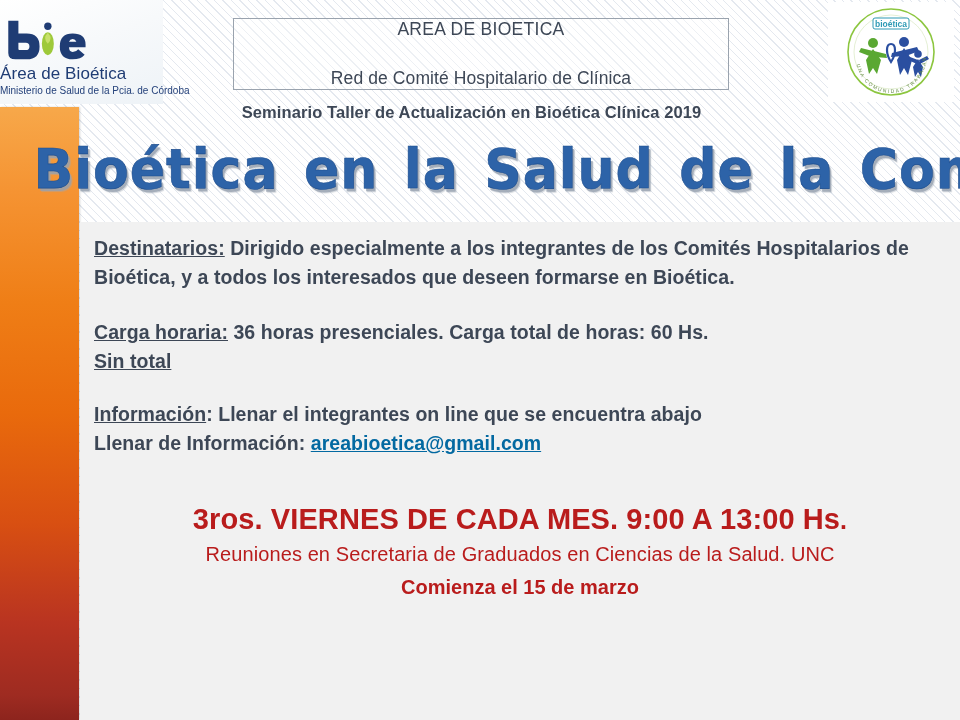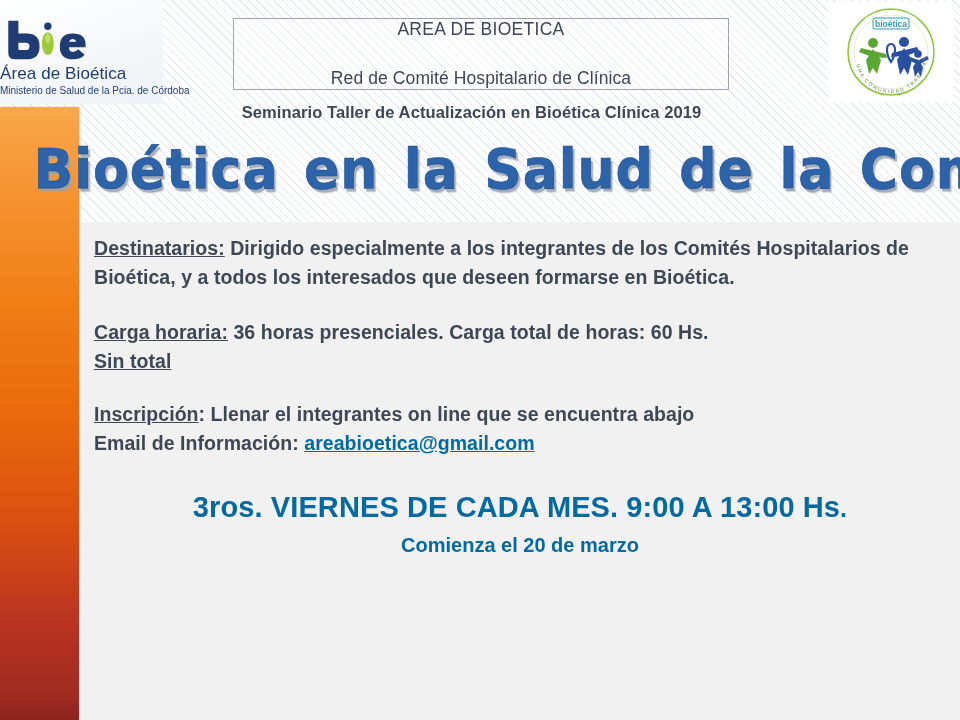--- a/index.html
+++ b/index.html
@@ -172,23 +172,23 @@
   .spacer-md { height: 24px; }
 
   #email-link {
     color: #0369a1;
     text-decoration: underline;
     font-weight: bold;
   }
 
   
   #schedule {
-    margin-top: 30px;
+    margin-top: 42px;
     text-align: center;
-    color: #0369a1;
+    color: #b91c1c;
   }
   #schedule-main {
     font-size: 29px;
     font-weight: bold;
     letter-spacing: 0.1px;
     line-height: 38px;
   }
   #schedule-main .tail { font-weight: bold; font-size: 25px; }
   .schedule-sub {
     font-size: 20px;
@@ -267,23 +267,24 @@
     <p class="body-block"><span class="underline">Destinatarios:</span><span> Dirigido especialmente a los integrantes de los Comités Hospitalarios de Bioética, y a todos los interesados que deseen formarse en Bioética.</span></p>
 
     <div class="spacer-lg"></div>
 
     <p class="body-block"><span class="underline">Carga horaria:</span><span> 36 horas presenciales.  Carga total de horas: 60 Hs.</span></p>
 
     <p class="body-block"><span class="underline">Sin total</span></p>
 
     <div class="spacer-md"></div>
 
-    <p class="body-block"><span class="underline">Inscripción</span><span>: Llenar  el integrantes on line que se encuentra abajo</span></p>
-
-    <p class="body-block"><span>Email de Información:  </span><a href="#" id="email-link">areabioetica@gmail.com</a></p>
+    <p class="body-block"><span class="underline">Información</span><span>: Llenar  el integrantes on line que se encuentra abajo</span></p>
+
+    <p class="body-block"><span>Llenar de Información:  </span><a href="#" id="email-link">areabioetica@gmail.com</a></p>
 
     <div id="schedule">
       <div id="schedule-main"><span>3ros. VIERNES DE CADA MES.  9:00 A 13:00 Hs</span><span class="tail">.</span></div>
-      <div id="schedule-start">Comienza el 20 de marzo</div>
+      <div class="schedule-sub">Reuniones en Secretaria de Graduados en Ciencias de la Salud. UNC</div>
+      <div id="schedule-start">Comienza el 15 de marzo</div>
     </div>
 
   </div>
 </div>
 
 </body></html>

